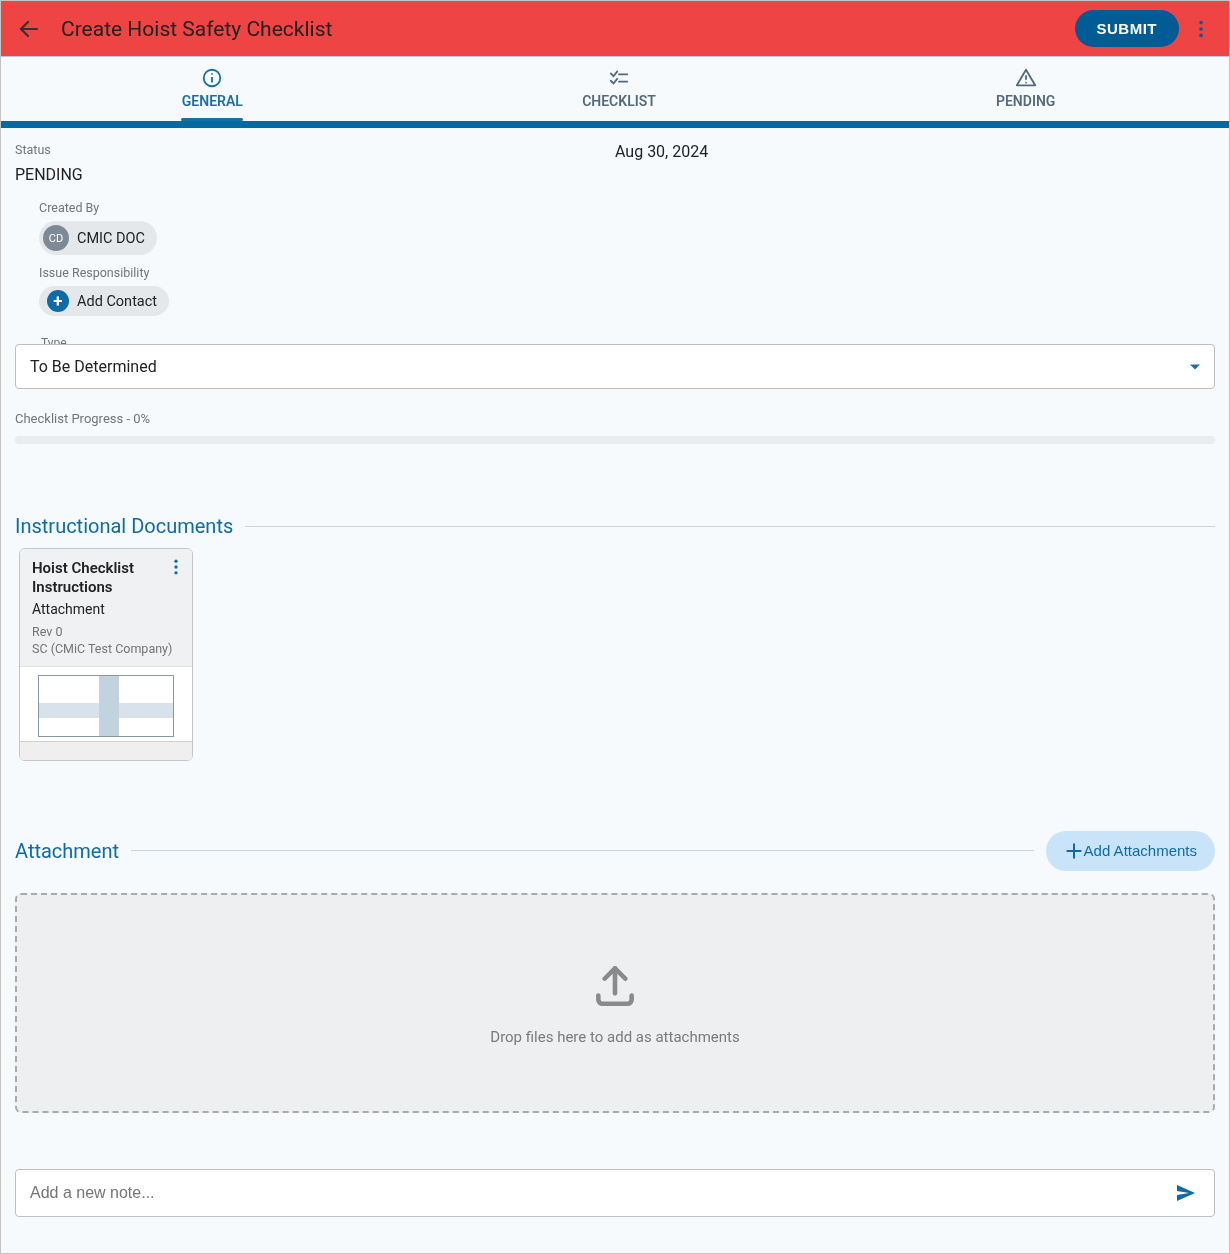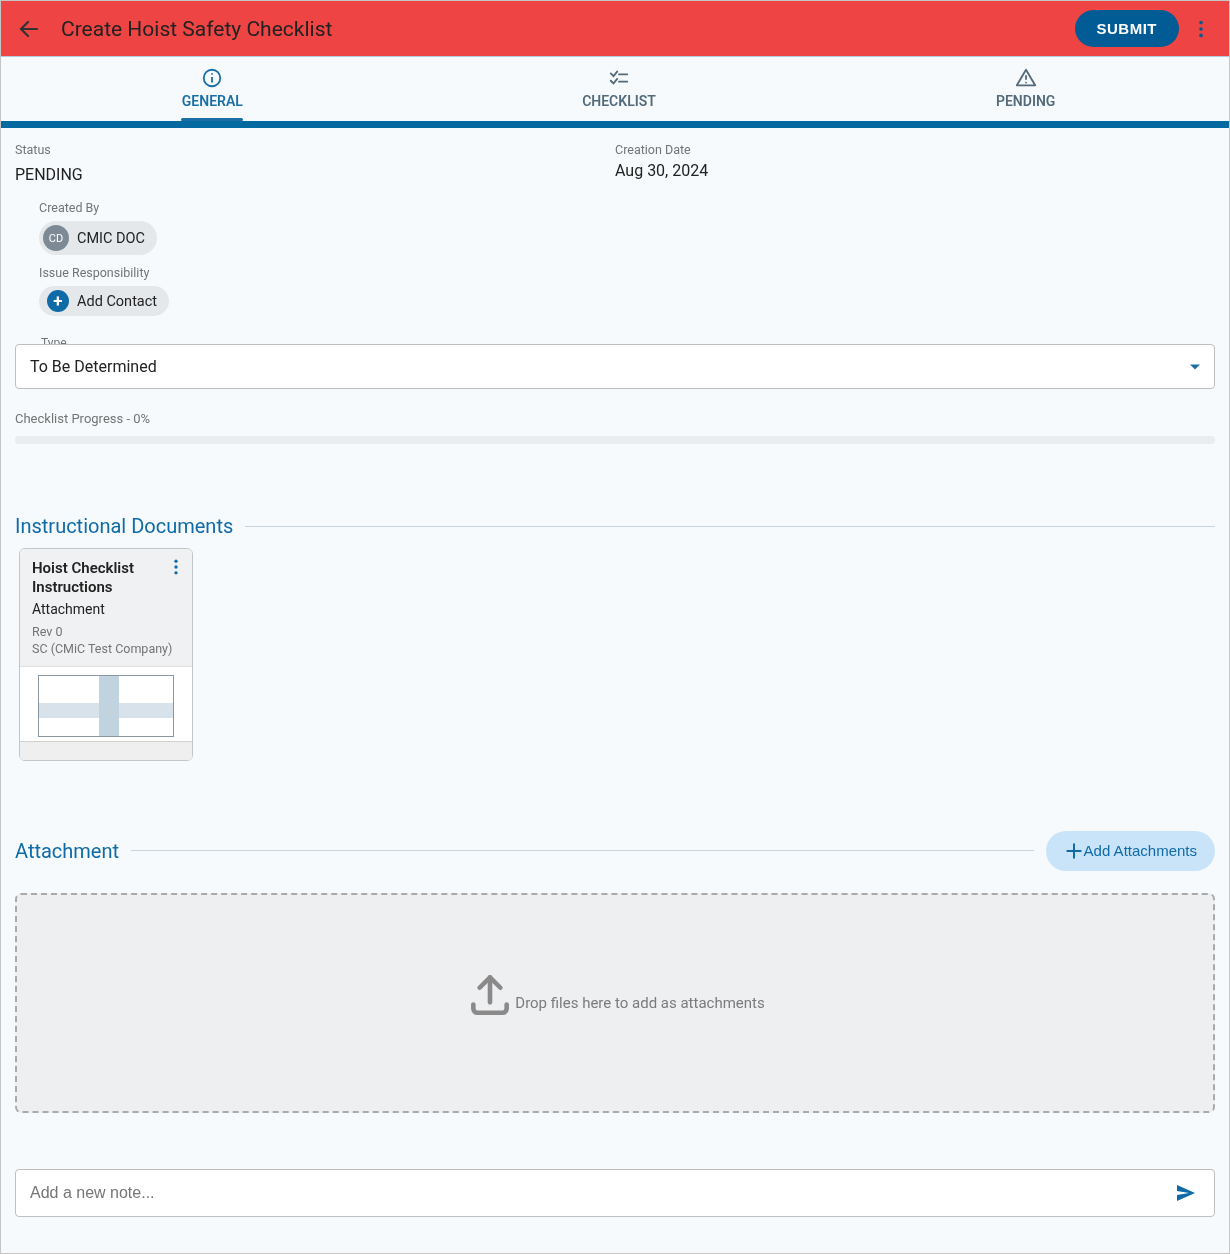--- a/index.html
+++ b/index.html
@@ -258,21 +258,21 @@
   }
 
   
   .dropzone{
     margin:12px 14px 0 14px;
     border:2px dashed #aaa;
     border-radius:6px;
     background:#eeeff1;
     height:220px;
     display:flex;
-    flex-direction:row;
+    flex-direction:column;
     align-items:center;
     justify-content:center;
     color:#7b7b7b;
     font-size:15px;
     cursor:pointer;
   }
   .dropzone svg { width:50px; height:50px; margin-bottom:18px; color:#8a8a8a; }
 
   
   .note-wrap{
@@ -351,21 +351,20 @@
 
 <div class="content">
 
   <div class="pad">
     <div class="meta-row">
       <div>
         <div class="fld-label">Status</div>
         <div class="fld-value" style="margin-top:8px;">PENDING</div>
       </div>
       <div>
-        <div class="fld-label">Creation Date</div>
         <div class="fld-value">Aug 30, 2024</div>
       </div>
     </div>
 
     <div class="indent" style="margin-top:16px;">
       <div class="fld-label">Created By</div>
       <div class="chip">
         <div class="avatar">CD</div>
         <span>CMIC DOC</span>
       </div>

